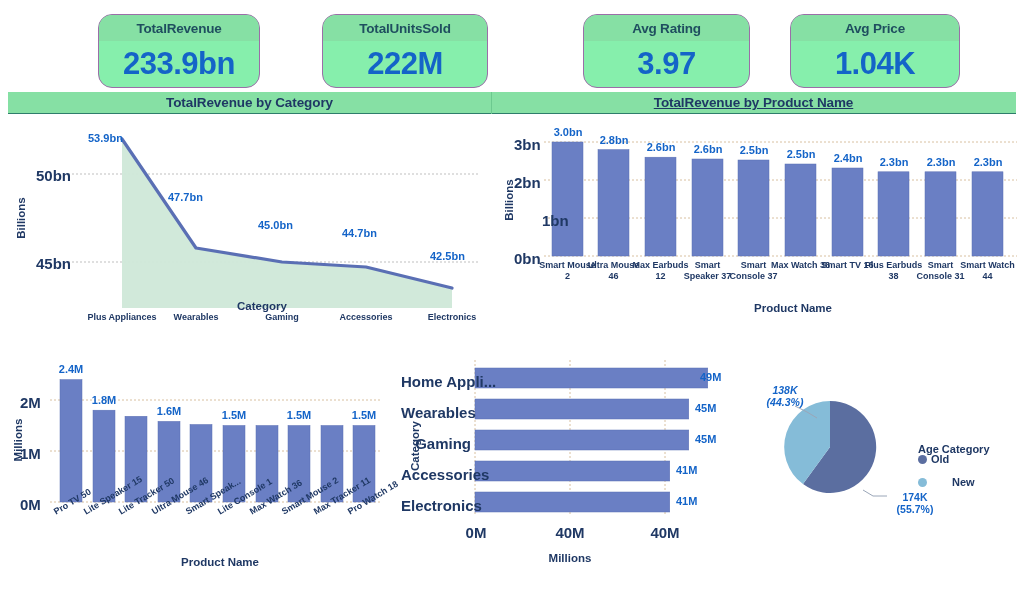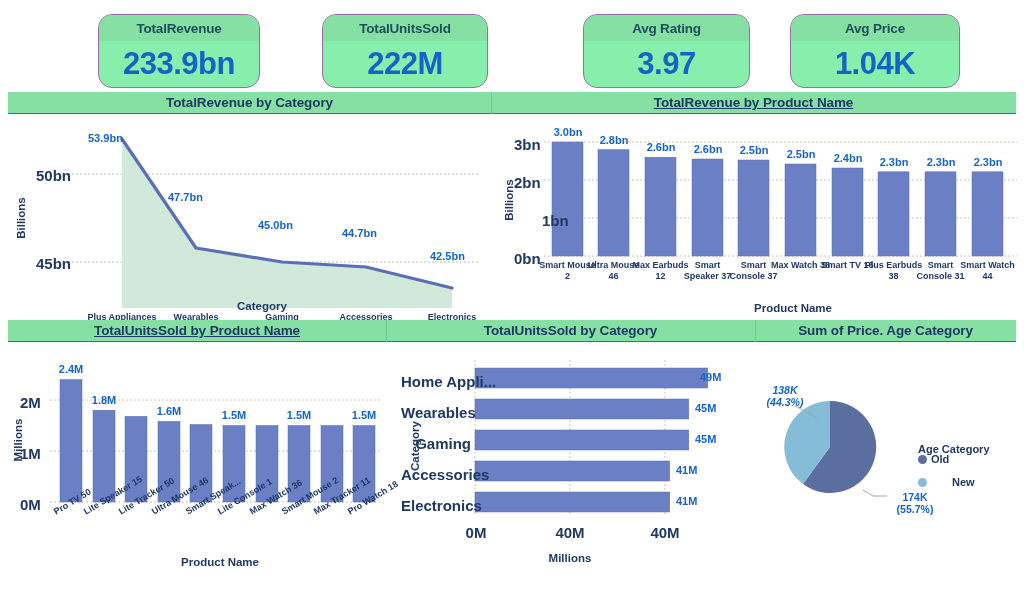--- a/index.html
+++ b/index.html
@@ -181,27 +181,20 @@
     <div class="cat" style="left:185px; top:144px; width:61px;">Smart Speaker 37</div>
     <div class="cat" style="left:231px; top:144px; width:61px;">Smart Console 37</div>
     <div class="cat" style="left:278px; top:144px; width:61px;">Max Watch 36</div>
     <div class="cat" style="left:325px; top:144px; width:61px;">Smart TV 16</div>
     <div class="cat" style="left:371px; top:144px; width:61px;">Plus Earbuds 38</div>
     <div class="cat" style="left:418px; top:144px; width:61px;">Smart Console 31</div>
     <div class="cat" style="left:465px; top:144px; width:61px;">Smart Watch 44</div>
   </div>
   <div class="axis-title" style="left:718px; top:302px; width:150px;">Product Name</div>
 
-  <div class="hbar" style="left:8px; top:320px; width:1008px;">
-    <div class="hbar-sep" style="left:378px;"></div>
-    <div class="hbar-sep" style="left:747px;"></div>
-    <span class="hbar-txt u" style="position:absolute; left:0; width:378px; text-align:center;">TotalUnitsSold by Product Name</span>
-    <span class="hbar-txt" style="position:absolute; left:378px; width:369px; text-align:center;">TotalUnitsSold by Category</span>
-    <span class="hbar-txt" style="position:absolute; left:747px; width:261px; text-align:center;">Sum of Price. Age Category</span>
-  </div>
 
   <div class="panel" style="left:0; top:344px; width:390px; height:248px;">
     <svg width="390" height="248" style="position:absolute; left:0; top:0;">
 
       <line x1="50" y1="56" x2="382" y2="56" stroke="#d8c0a0" stroke-width="1" stroke-dasharray="2,2"></line>
       <line x1="50" y1="107" x2="382" y2="107" stroke="#d8c0a0" stroke-width="1" stroke-dasharray="2,2"></line>
       <line x1="50" y1="158" x2="382" y2="158" stroke="#d8c0a0" stroke-width="1" stroke-dasharray="2,2"></line>
 
       <rect x="60" y="35.6" width="22" height="122.4" fill="#6a7fc4" stroke="#5a6fb4" stroke-width="0.5"></rect>
       <rect x="93" y="66.2" width="22" height="91.8" fill="#6a7fc4" stroke="#5a6fb4" stroke-width="0.5"></rect>

